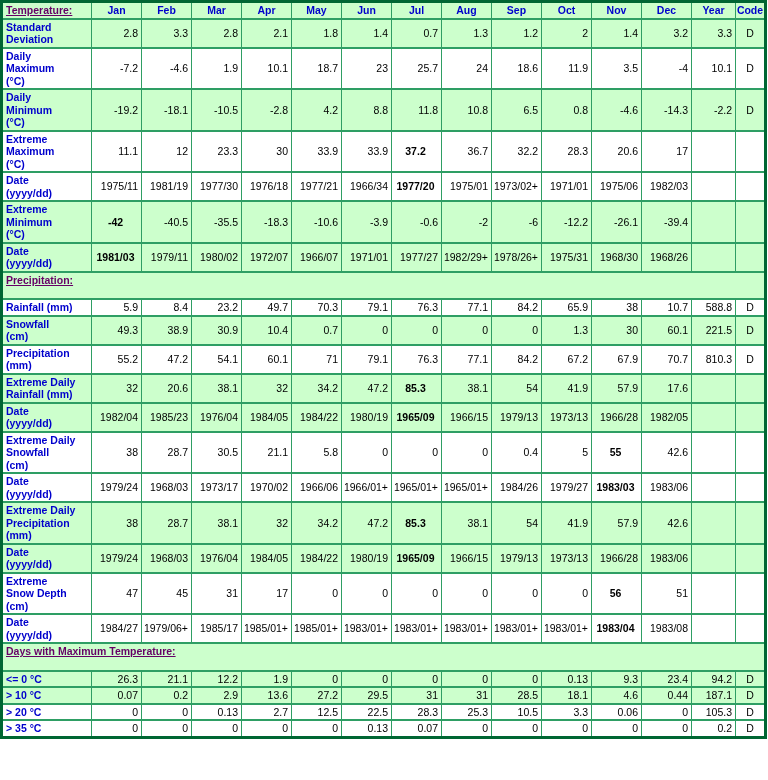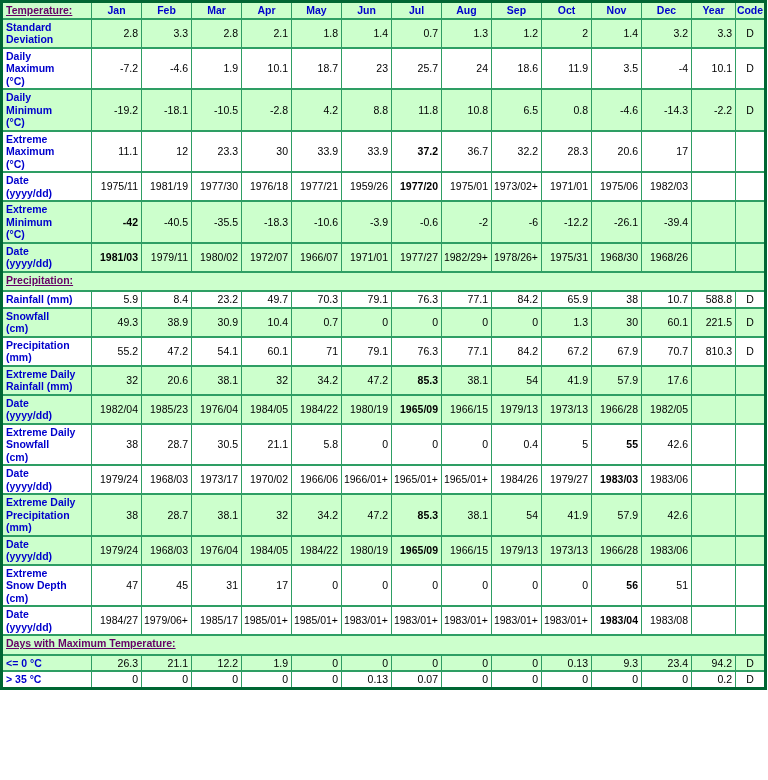--- a/index.html
+++ b/index.html
@@ -32,28 +32,28 @@
     color: #0000cc;
     font-weight: bold;
     padding: 1px 0;
   }
   td.num {
     color: #000000;
     text-align: right;
     padding: 1px 3px 1px 1px;
   }
   td.code-cell { text-align: center; padding: 1px 2px; color: #000000; }
-  td.num.b, td.code-cell.b { font-weight: bold; }
+  td.num.b, td.code-cell.b { font-weight: bold; text-align: center; }
   .section-link {
     color: #660066;
     font-weight: bold;
     text-decoration: underline;
     cursor: pointer;
   }
-  td.section-cell { padding: 1px 2px 4px 3px; }
+  td.section-cell { padding: 1px 2px 12px 3px; }
 </style>
 </head>
 <body>
 
 <table class="climate">
   <colgroup>
     <col style="width:90px">
     <col span="12" style="width:50px">
     <col style="width:44px">
     <col style="width:30px">
@@ -156,21 +156,21 @@
         <td class="code-cell"></td>
       </tr>
       <tr class="bg-white">
         <th class="row-label">Date
 (yyyy/dd)</th>
         <td class="num">1975/11</td>
         <td class="num">1981/19</td>
         <td class="num">1977/30</td>
         <td class="num">1976/18</td>
         <td class="num">1977/21</td>
-        <td class="num">1959/26</td>
+        <td class="num">1966/34</td>
         <td class="num b">1977/20</td>
         <td class="num">1975/01</td>
         <td class="num">1973/02+</td>
         <td class="num">1971/01</td>
         <td class="num">1975/06</td>
         <td class="num">1982/03</td>
         <td class="num"></td>
         <td class="code-cell"></td>
       </tr>
       <tr class="bg-green">
@@ -426,20 +426,54 @@
         <td class="num">0</td>
         <td class="num">0</td>
         <td class="num">0</td>
         <td class="num">0</td>
         <td class="num">0.13</td>
         <td class="num">9.3</td>
         <td class="num">23.4</td>
         <td class="num">94.2</td>
         <td class="code-cell">D</td>
       </tr>
+      <tr class="bg-green">
+        <th class="row-label">&gt; 10 °C</th>
+        <td class="num">0.07</td>
+        <td class="num">0.2</td>
+        <td class="num">2.9</td>
+        <td class="num">13.6</td>
+        <td class="num">27.2</td>
+        <td class="num">29.5</td>
+        <td class="num">31</td>
+        <td class="num">31</td>
+        <td class="num">28.5</td>
+        <td class="num">18.1</td>
+        <td class="num">4.6</td>
+        <td class="num">0.44</td>
+        <td class="num">187.1</td>
+        <td class="code-cell">D</td>
+      </tr>
+      <tr class="bg-white">
+        <th class="row-label">&gt; 20 °C</th>
+        <td class="num">0</td>
+        <td class="num">0</td>
+        <td class="num">0.13</td>
+        <td class="num">2.7</td>
+        <td class="num">12.5</td>
+        <td class="num">22.5</td>
+        <td class="num">28.3</td>
+        <td class="num">25.3</td>
+        <td class="num">10.5</td>
+        <td class="num">3.3</td>
+        <td class="num">0.06</td>
+        <td class="num">0</td>
+        <td class="num">105.3</td>
+        <td class="code-cell">D</td>
+      </tr>
       <tr class="bg-white">
         <th class="row-label">&gt; 35 °C</th>
         <td class="num">0</td>
         <td class="num">0</td>
         <td class="num">0</td>
         <td class="num">0</td>
         <td class="num">0</td>
         <td class="num">0.13</td>
         <td class="num">0.07</td>
         <td class="num">0</td>

